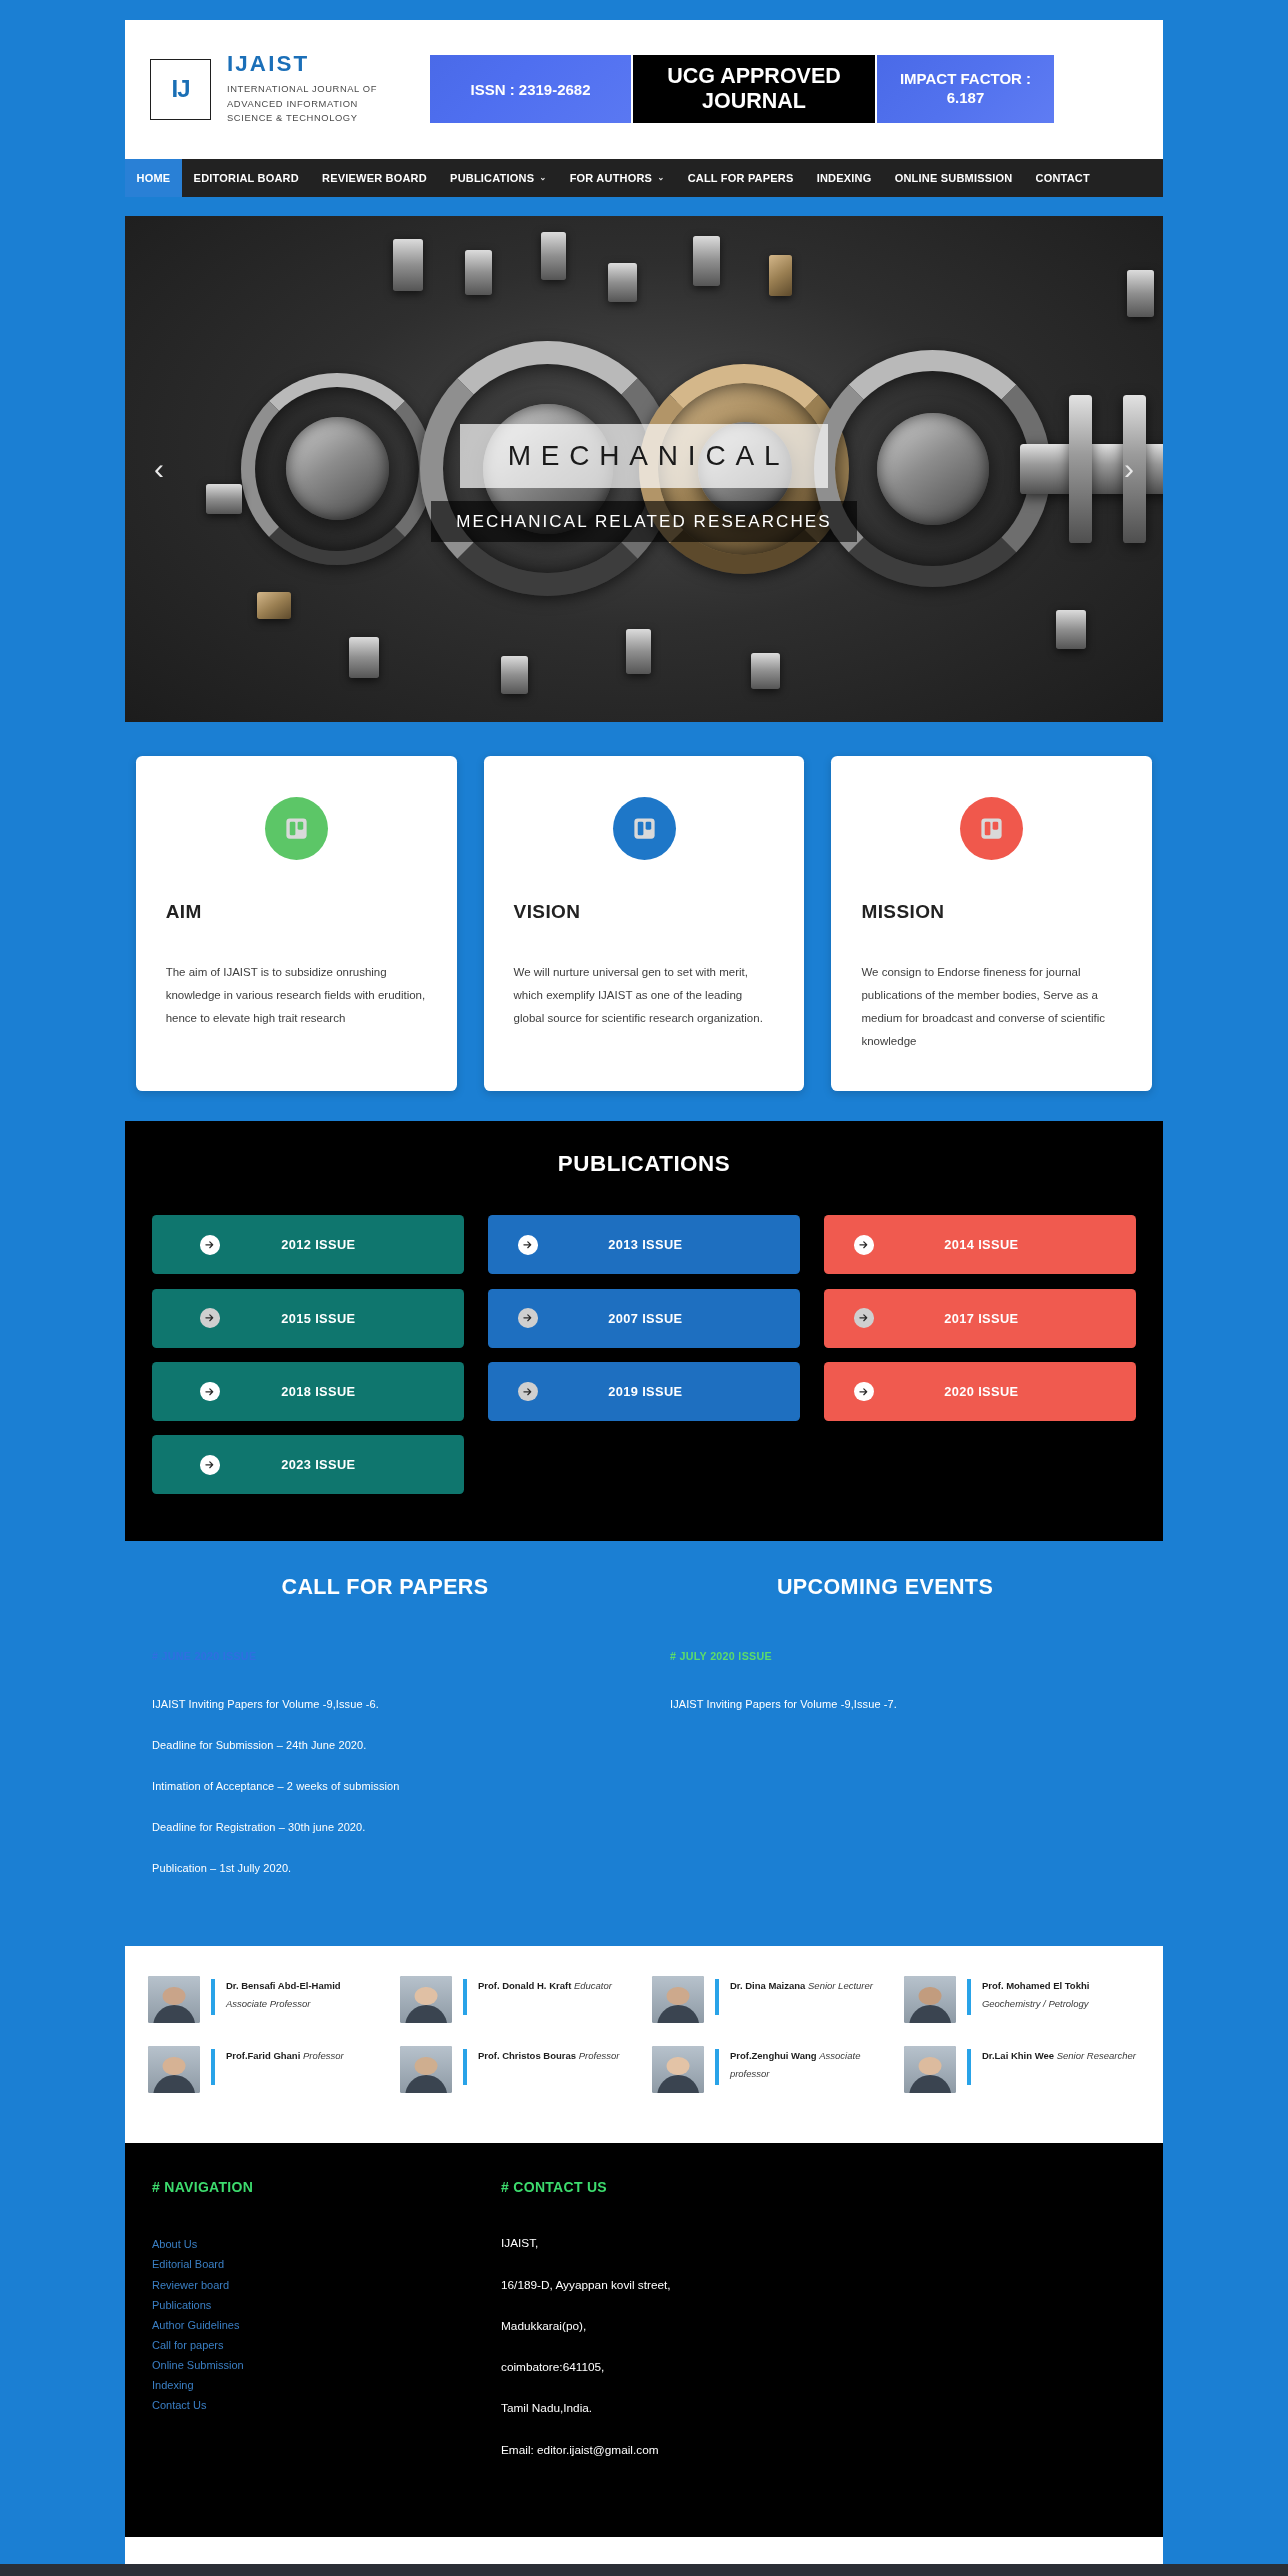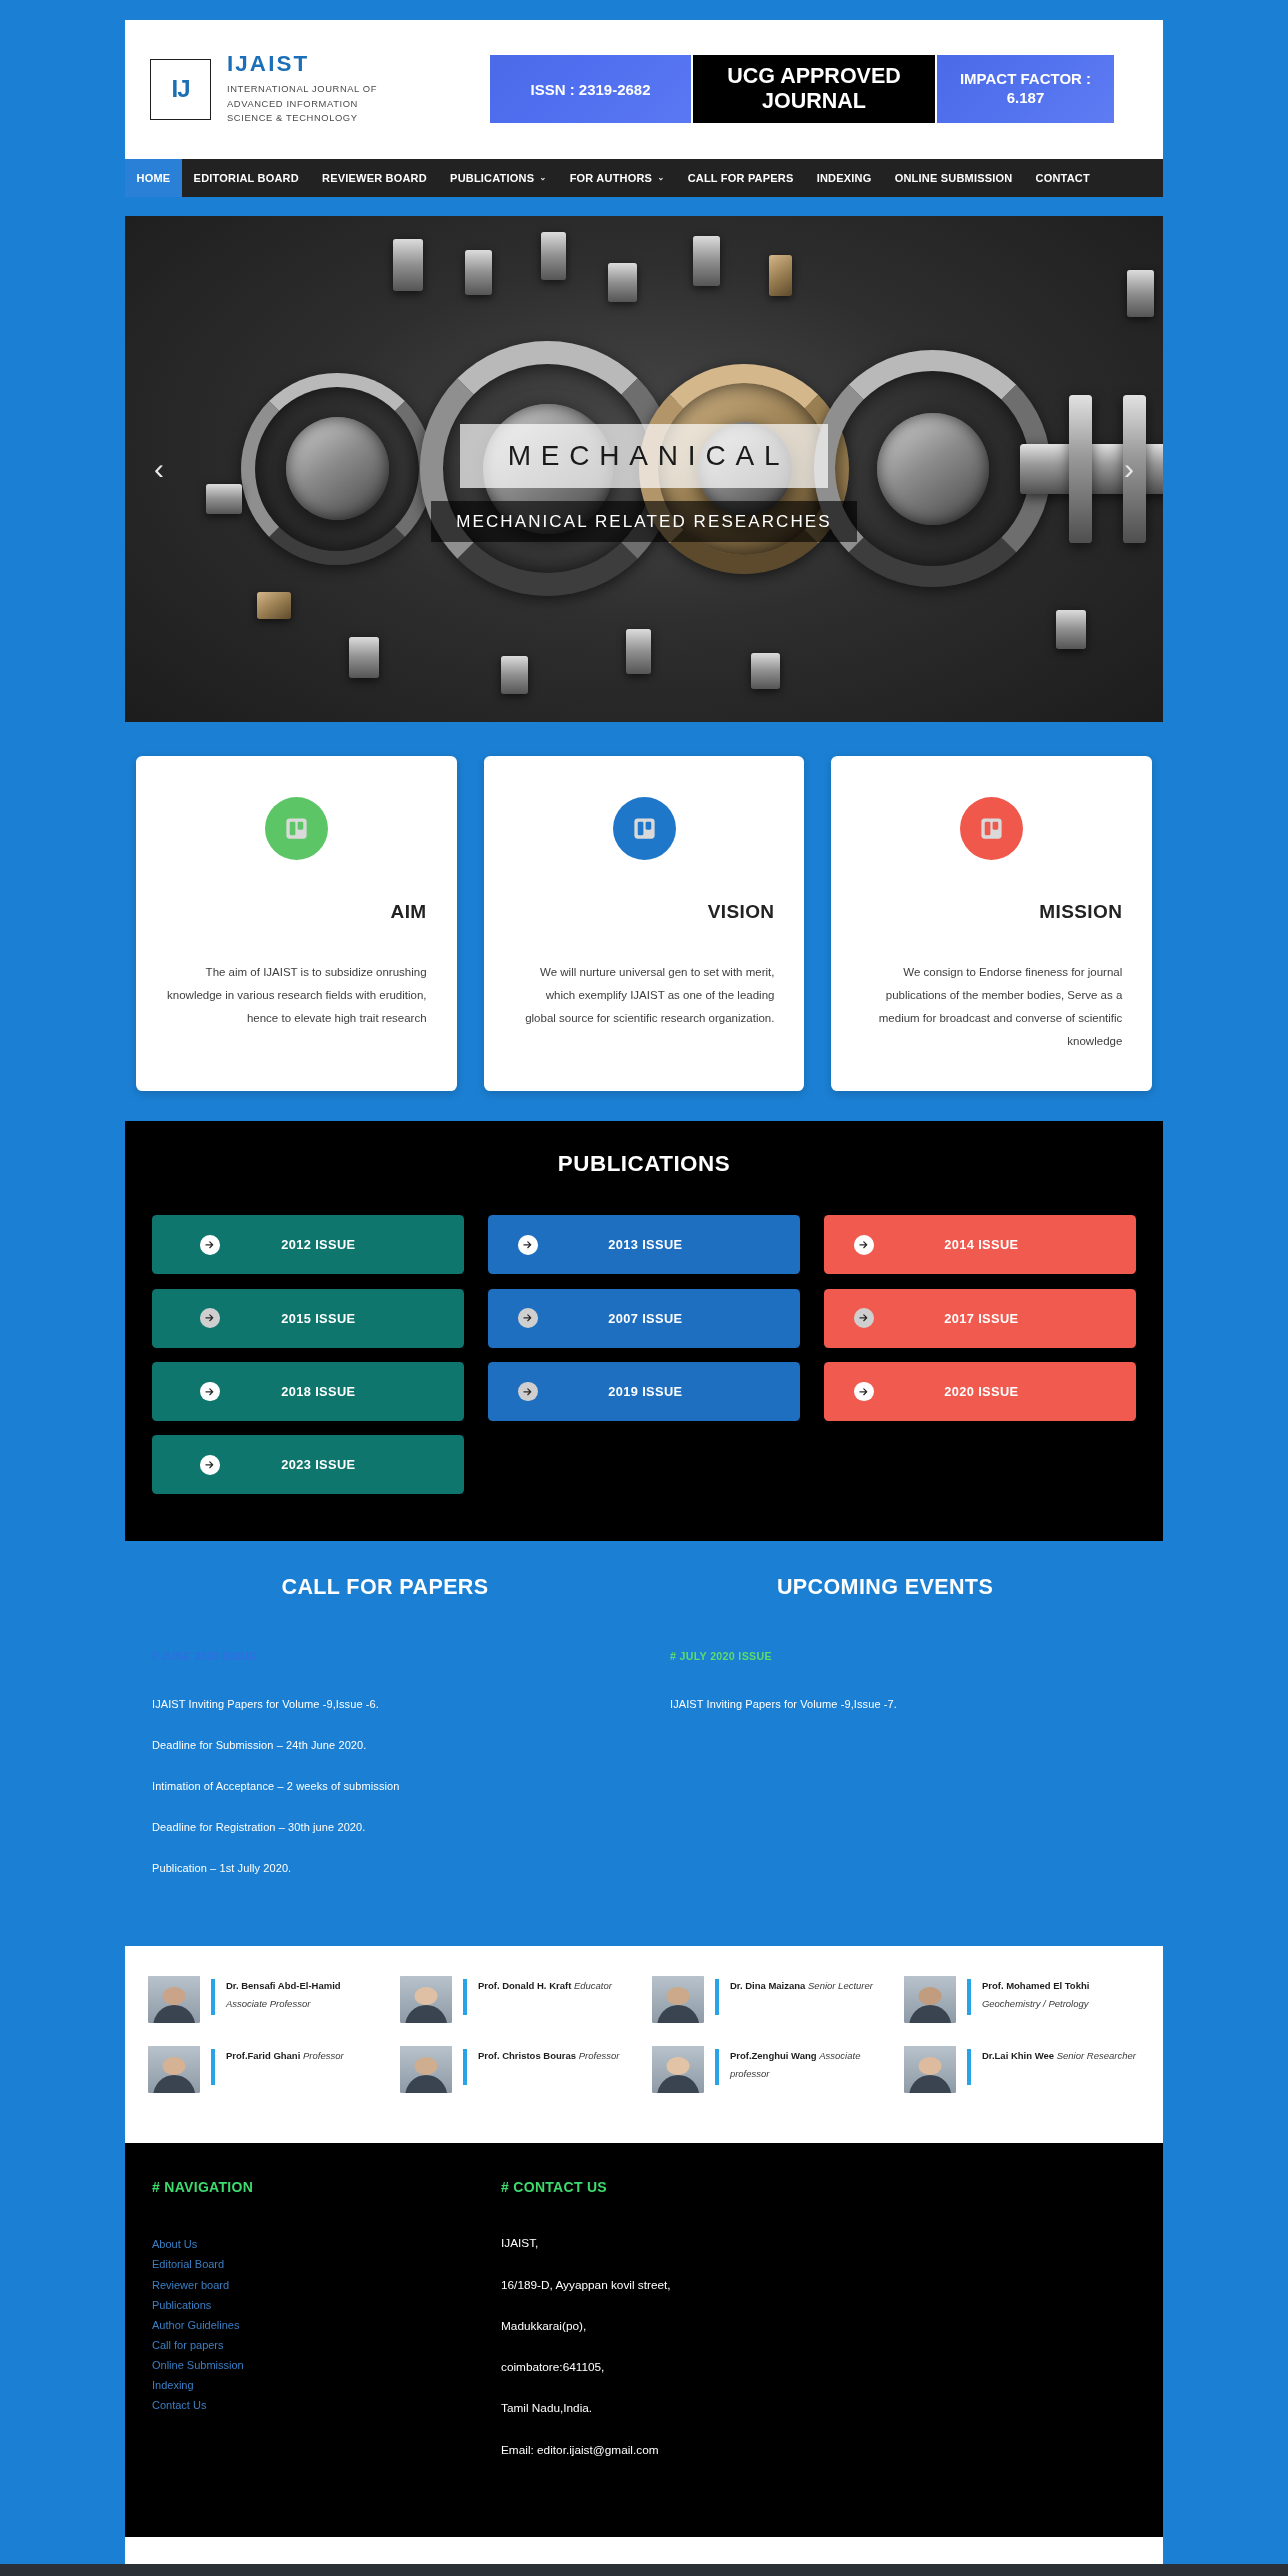--- a/index.html
+++ b/index.html
@@ -37,21 +37,21 @@
     font-family: "Liberation Sans", sans-serif;
   }
   .brand-text .brand-title {
     font-size: 22.4px; font-weight: bold; color: #1b6fb8;
     letter-spacing: 2.1px; line-height: 1.1;
   }
   .brand-text .brand-sub {
     font-size: 9.4px; color: #4a4a4a; letter-spacing: 0.6px;
     line-height: 1.55; margin-top: 5.4px;
   }
-  .badges { display: flex; margin-left: 113px; height: 68px; }
+  .badges { display: flex; margin-left: 53px; height: 68px; }
   .badge {
     display: flex; align-items: center; justify-content: center;
     text-align: center; color: #fff; font-weight: bold;
     padding: 0 14.3px;
   }
   .badge-issn {
     width: 201px;
     background: linear-gradient(135deg,#4a6ae8 0%, #4f6ff0 40%, #5a78f2 100%);
     font-size: 15px;
   }
@@ -151,21 +151,21 @@
   .cards {
     display: flex; gap: 27px;
     padding: 34px 10.7px 30px 10.7px;
     background: #1b7fd3;
   }
   .card {
     flex: 1;
     background: #ffffff;
     border-radius: 6.3px;
     padding: 41px 30px 38px 30px;
-    text-align: right;
+    text-align: left;
     box-shadow: 0 2.7px 9px rgba(0,0,0,.16);
   }
   .card-icon {
     width: 63px; height: 63px; border-radius: 50%;
     margin: 0 auto 41px auto;
     display: flex; align-items: center; justify-content: center;
   }
   .board-glyph { width: 27px; height: 27px; display:block; }
   .card-title {
     font-size: 19px; font-weight: bold; color: #222;

